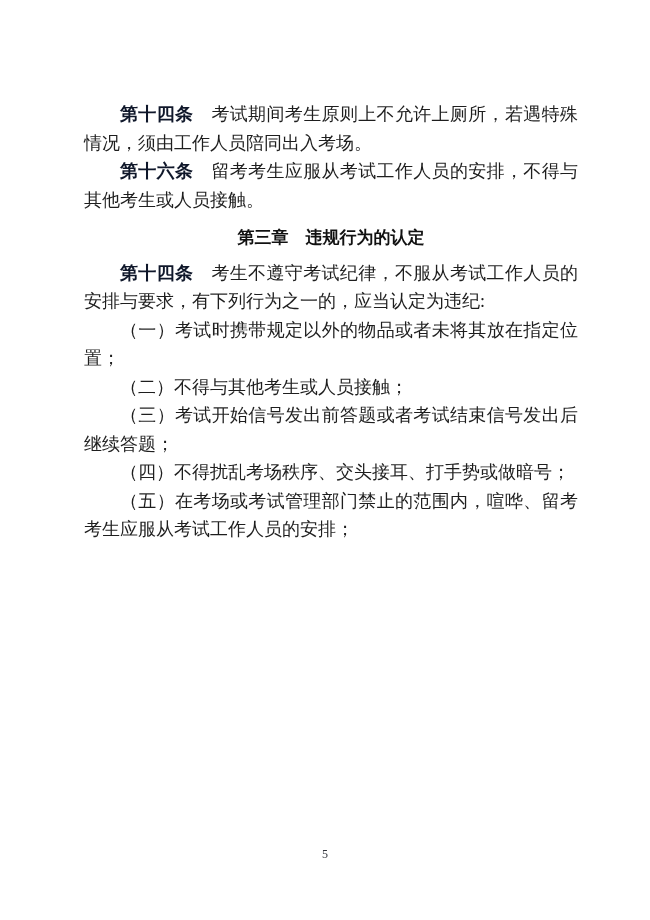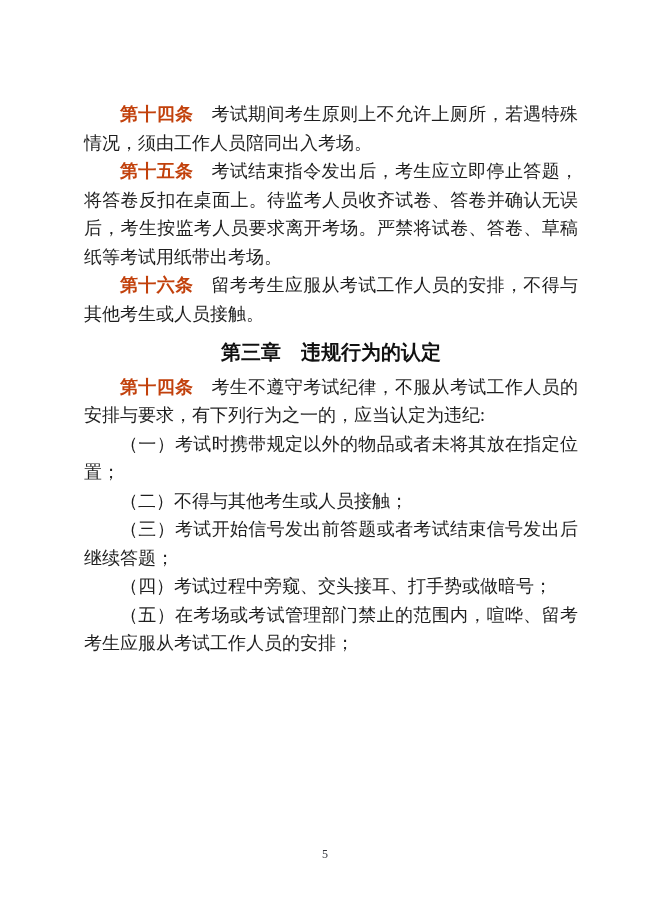--- a/index.html
+++ b/index.html
@@ -28,26 +28,26 @@
     font-size: 18px;
     line-height: 28.5px;
     color: #1e1e1e;
     text-align: justify;
     text-indent: 36px;
     letter-spacing: 0;
     word-break: break-all;
   }
   .artnum {
     font-weight: bold;
-    color: #c2410c;
+    color: #0f172a;
     margin-right: 18px;
   }
   .chapter {
     margin: 10px 0 6px 0;
-    font-size: 20px;
+    font-size: 17px;
     line-height: 28.5px;
     text-align: center;
     text-indent: 0;
     font-family: "Liberation Sans", "DejaVu Sans", sans-serif;
     font-weight: bold;
     color: #111111;
   }
   .footer {
     position: absolute;
     top: 847px;
@@ -61,31 +61,30 @@
   }
 </style>
 </head>
 <body>
 
 <div class="page">
   <div class="body-text">
 
     <p class="para"><b class="artnum">第十四条</b><span>考试期间考生原则上不允许上厕所，若遇特殊情况，须由工作人员陪同出入考场。</span></p>
 
-    <p class="para"><b class="artnum">第十五条</b><span>考试结束指令发出后，考生应立即停止答题，将答卷反扣在桌面上。待监考人员收齐试卷、答卷并确认无误后，考生按监考人员要求离开考场。严禁将试卷、答卷、草稿纸等考试用纸带出考场。</span></p>
 
     <p class="para"><b class="artnum">第十六条</b><span>留考考生应服从考试工作人员的安排，不得与其他考生或人员接触。</span></p>
 
 
     <h2 class="chapter">第三章　违规行为的认定</h2>
 
     <p class="para"><b class="artnum">第十四条</b><span>考生不遵守考试纪律，不服从考试工作人员的安排与要求，有下列行为之一的，应当认定为违纪:</span></p>
 
     <p class="para">（一）考试时携带规定以外的物品或者未将其放在指定位置；</p>
     <p class="para">（二）不得与其他考生或人员接触；</p>
     <p class="para">（三）考试开始信号发出前答题或者考试结束信号发出后继续答题；</p>
-    <p class="para">（四）考试过程中旁窥、交头接耳、打手势或做暗号；</p>
+    <p class="para">（四）不得扰乱考场秩序、交头接耳、打手势或做暗号；</p>
     <p class="para">（五）在考场或考试管理部门禁止的范围内，喧哗、留考考生应服从考试工作人员的安排；</p>
 
   </div>
 
   <div class="footer">5</div>
 </div>
 
 </body></html>

